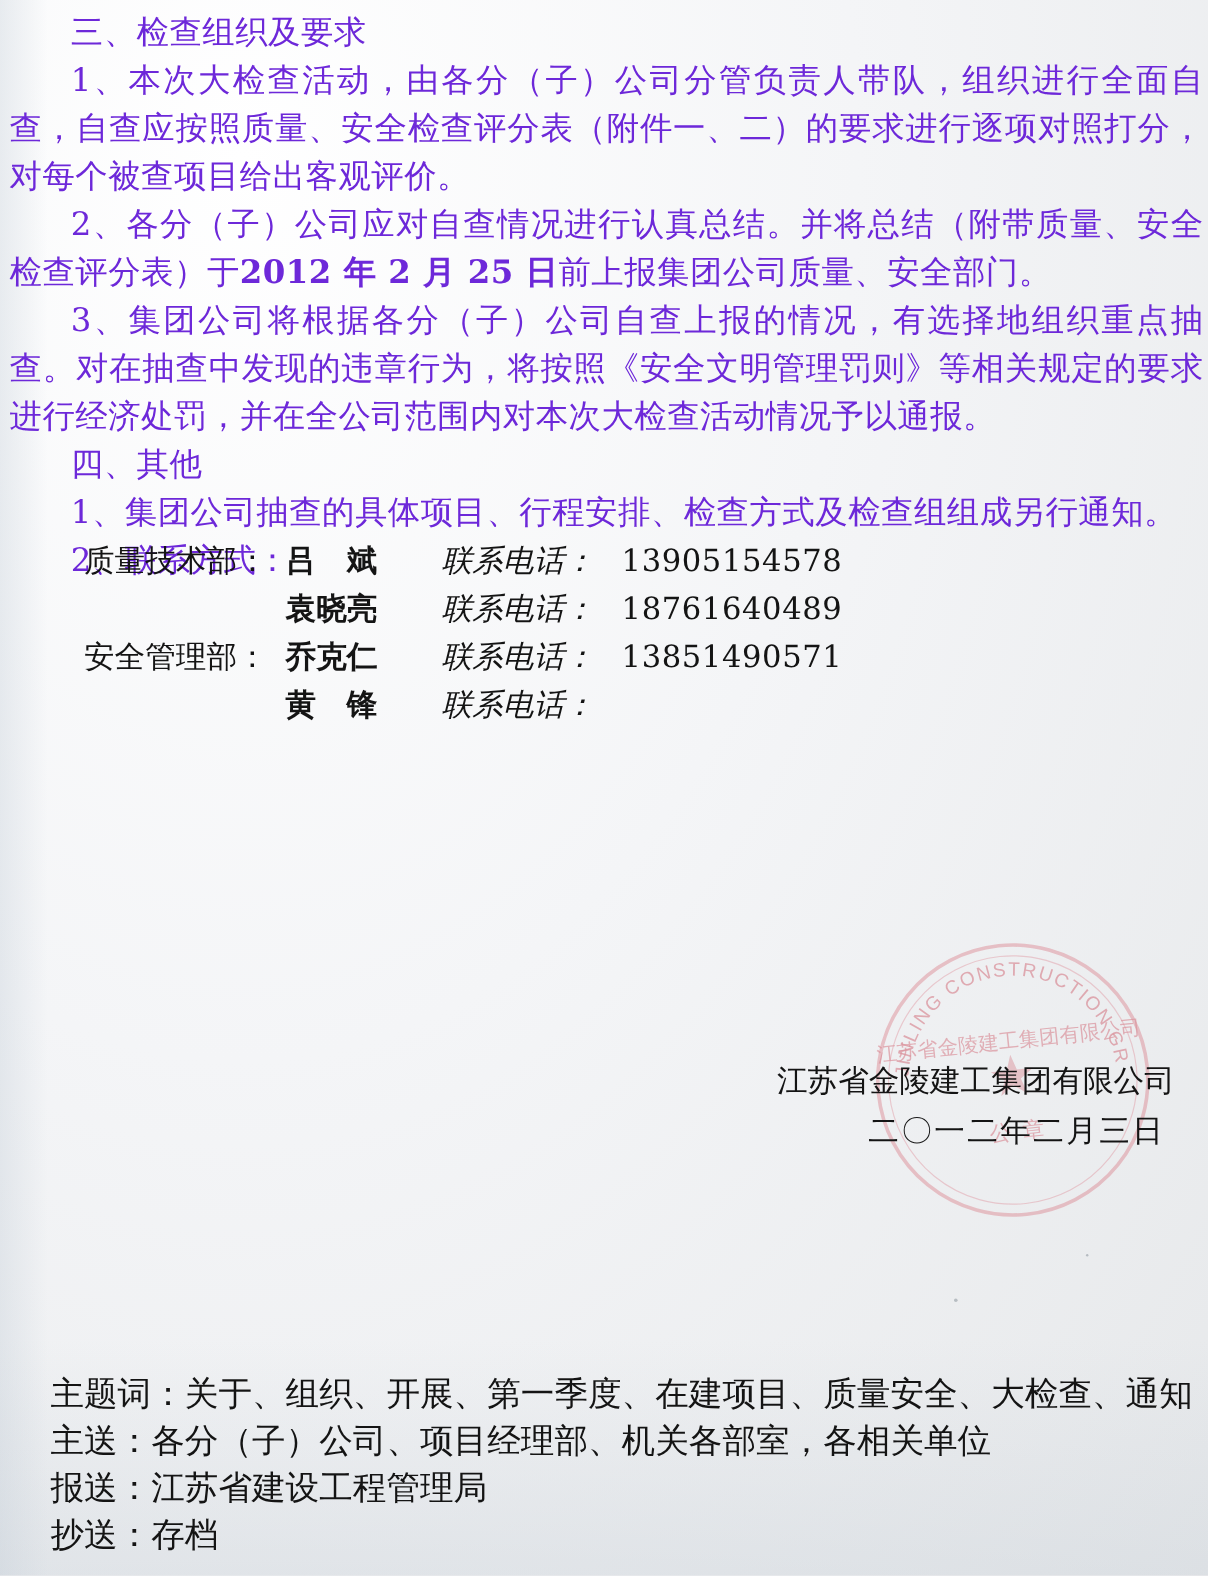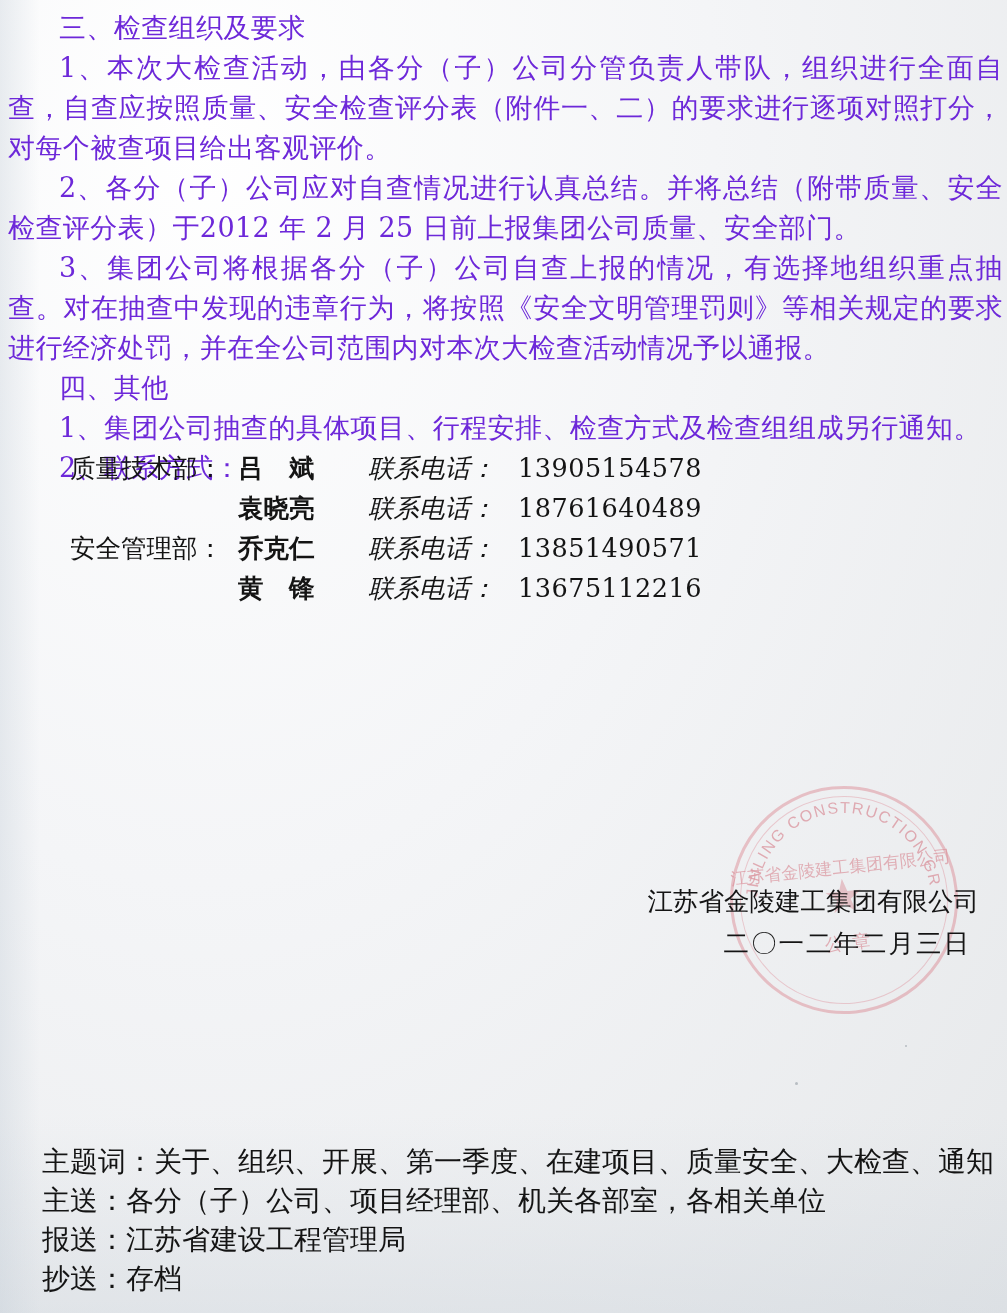--- a/index.html
+++ b/index.html
@@ -50,21 +50,21 @@
   }
   p {
     margin: 0;
     text-align: justify;
     text-justify: inter-ideograph;
   }
   .indent {
     text-indent: 51px;
   }
   .bold {
-    font-weight: normal;
+    font-weight: bold;
   }
   
   .contacts {
     position: absolute;
     left: 8px;
     top: 448px;
     width: 995px;
     font-size: 25.5px;
     line-height: 40px;
   }
@@ -231,21 +231,20 @@
     <div class="contact-row">
       <span class="c-dept">安全管理部：</span>
       <span class="c-name">乔克仁</span>
       <span class="c-label">联系电话：</span>
       <span class="c-phone">13851490571</span>
     </div>
     <div class="contact-row">
       <span class="c-dept"></span>
       <span class="c-name">黄　锋</span>
       <span class="c-label">联系电话：</span>
-      <span class="c-phone">13675112216</span>
     </div>
   </div>
 
 
   <div class="stamp">
     <div class="ring2"></div>
     <svg class="stamp-arc" viewBox="0 0 222 222">
       <defs>
         <path id="arcpath" d="M 24,111 A 87,87 0 0 1 198,111"></path>
       </defs>

